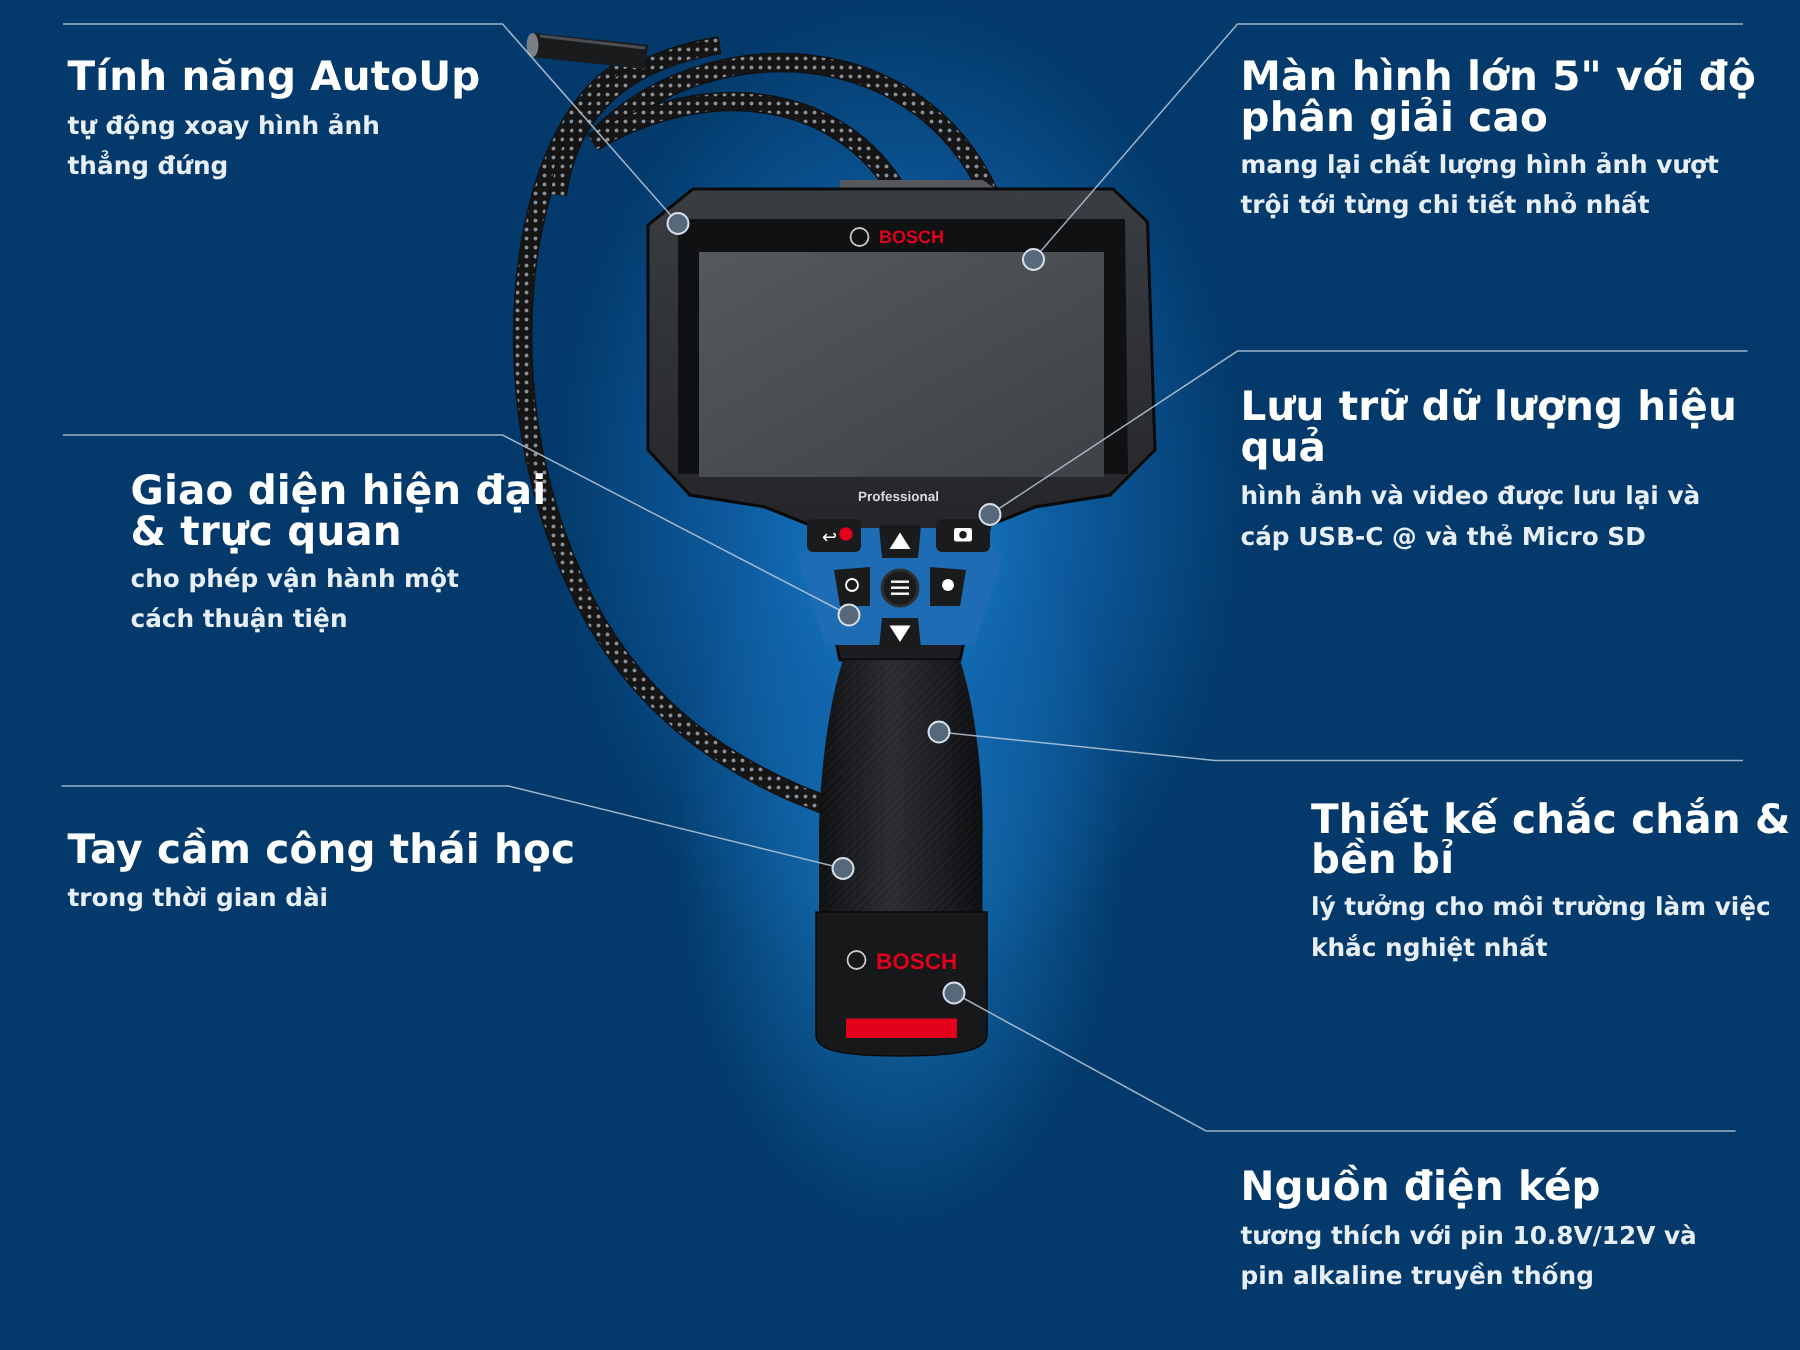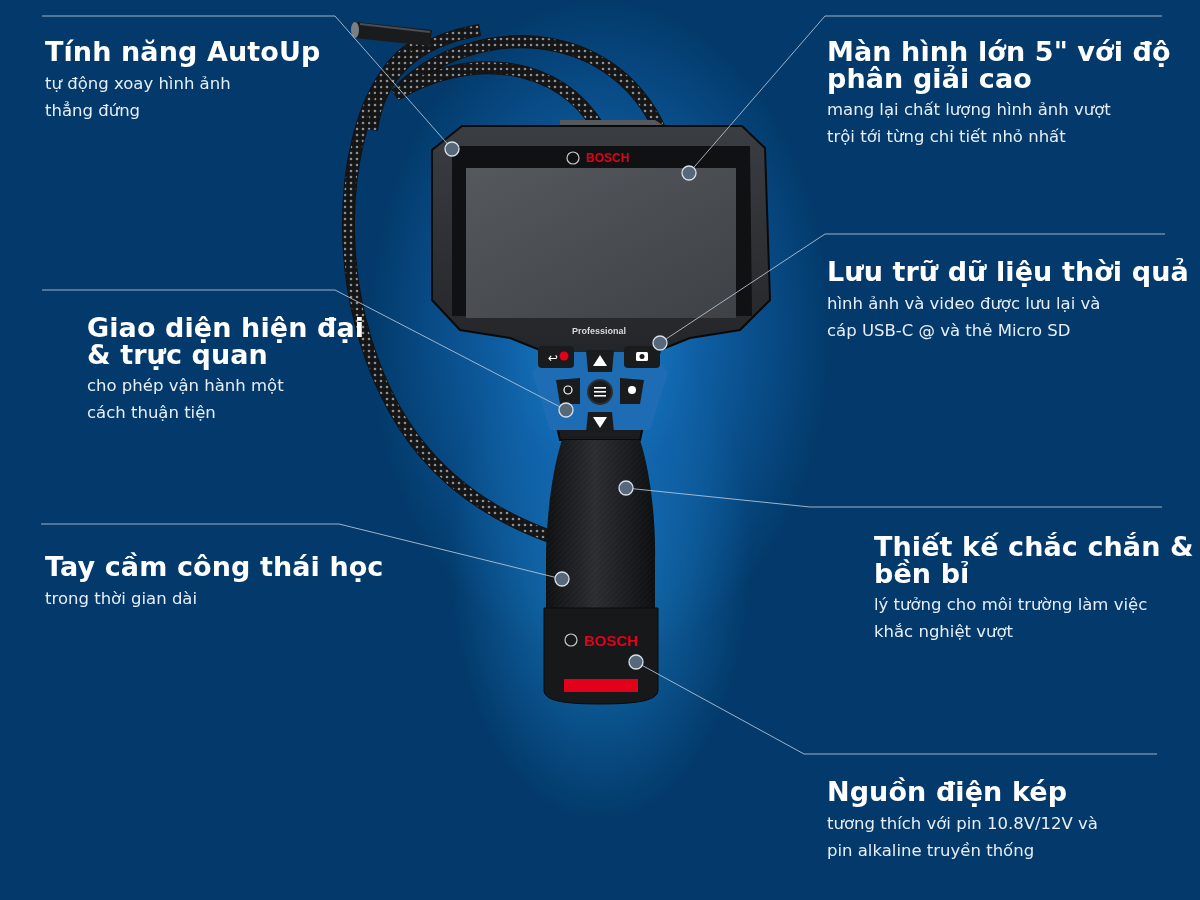--- a/index.html
+++ b/index.html
@@ -17,21 +17,21 @@
       radial-gradient(ellipse 150px 260px at 600px 560px, rgba(28,135,210,0.8) 0%, rgba(3,58,107,0) 100%),
       #033a6b;
   }
   .callout-layer { position:absolute; left:0; top:0; width:1200px; height:900px; z-index:5; pointer-events:none; }
   .feature { position:absolute; z-index:6; }
   .feature h2 {
     font-size:27px; font-weight:bold; line-height:27px; letter-spacing:0.1px;
     color:#ffffff; margin-bottom:5px;
   }
   .feature p {
-    font-size:16.5px; line-height:27px; color:#e8eef5; font-weight:normal;
+    font-size:16.5px; line-height:27px; color:#e8eef5; font-weight:bold;
   }
   
   .device { position:absolute; left:0; top:0; width:1200px; height:900px; z-index:3; }
 </style>
 </head>
 <body>
 
 <div class="bg-glow"></div>
 
 <svg class="device" viewBox="0 0 1200 900" width="1200" height="900">
@@ -165,41 +165,41 @@
 <div class="feature" style="left:827px; top:38px;">
   <h2 style="margin-bottom:4px;">
     <span style="display:block">Màn hình lớn 5" với độ</span>
     <span style="display:block">phân giải cao</span>
   </h2>
   <p>mang lại chất lượng hình ảnh vượt</p>
   <p>trội tới từng chi tiết nhỏ nhất</p>
 </div>
 
 <div class="feature" style="left:827px; top:258px;">
-  <h2>Lưu trữ dữ liệu thời quả</h2>
+  <h2>Lưu trữ dữ lượng hiệu quả</h2>
   <p>hình ảnh và video được lưu lại và</p>
   <p>cáp USB-C @ và thẻ Micro SD</p>
 </div>
 
 <div class="feature" style="left:45px; top:314px;margin-left:42px;">
   <h2 style="margin-bottom:4px;">
     <span style="display:block">Giao diện hiện đại</span>
     <span style="display:block">&amp; trực quan</span>
   </h2>
   <p>cho phép vận hành một</p>
   <p>cách thuận tiện</p>
 </div>
 
 <div class="feature" style="left:874px; top:533px;">
   <h2 style="margin-bottom:4px;">
     <span style="display:block">Thiết kế chắc chắn &amp;</span>
     <span style="display:block">bền bỉ</span>
   </h2>
   <p>lý tưởng cho môi trường làm việc</p>
-  <p>khắc nghiệt vượt</p>
+  <p>khắc nghiệt nhất</p>
 </div>
 
 <div class="feature" style="left:45px; top:553px;">
   <h2>Tay cầm công thái học</h2>
   <p>trong thời gian dài</p>
 </div>
 
 <div class="feature" style="left:827px; top:778px;">
   <h2>Nguồn điện kép</h2>
   <p>tương thích với pin 10.8V/12V và</p>

